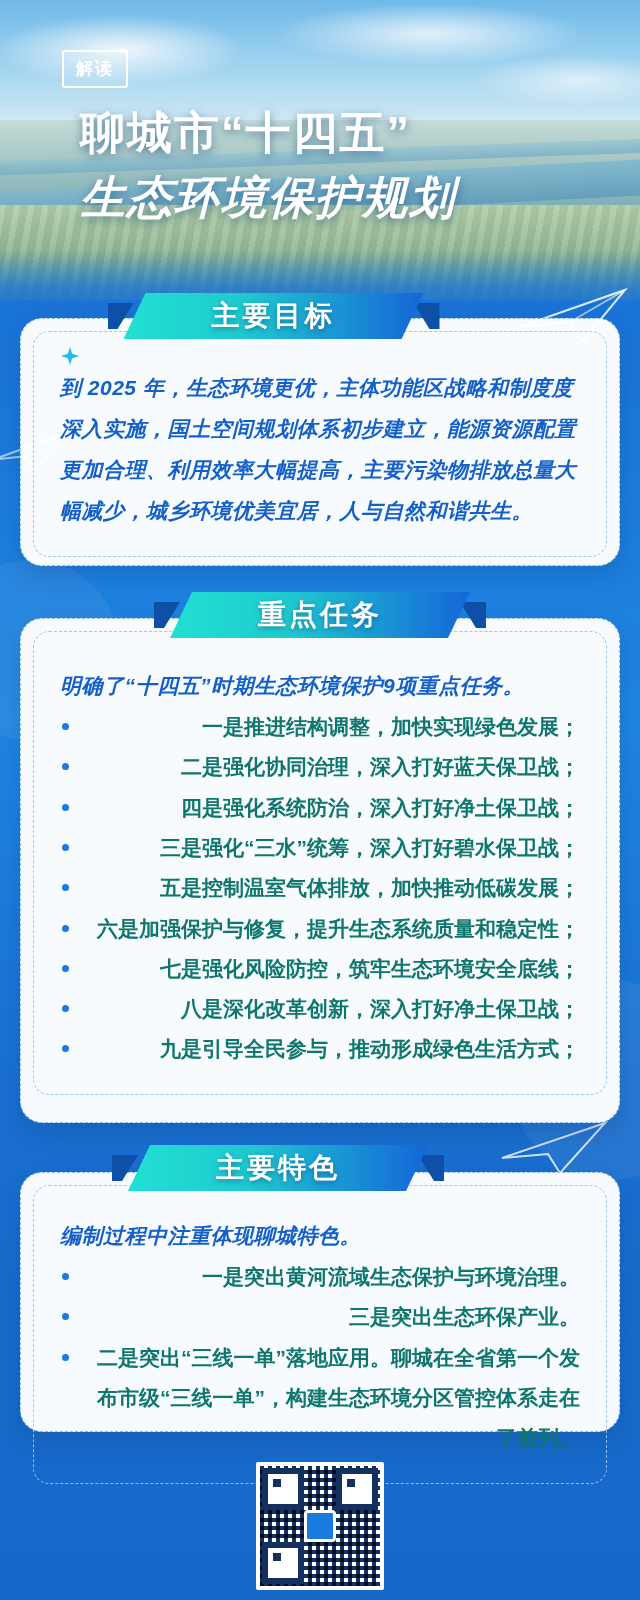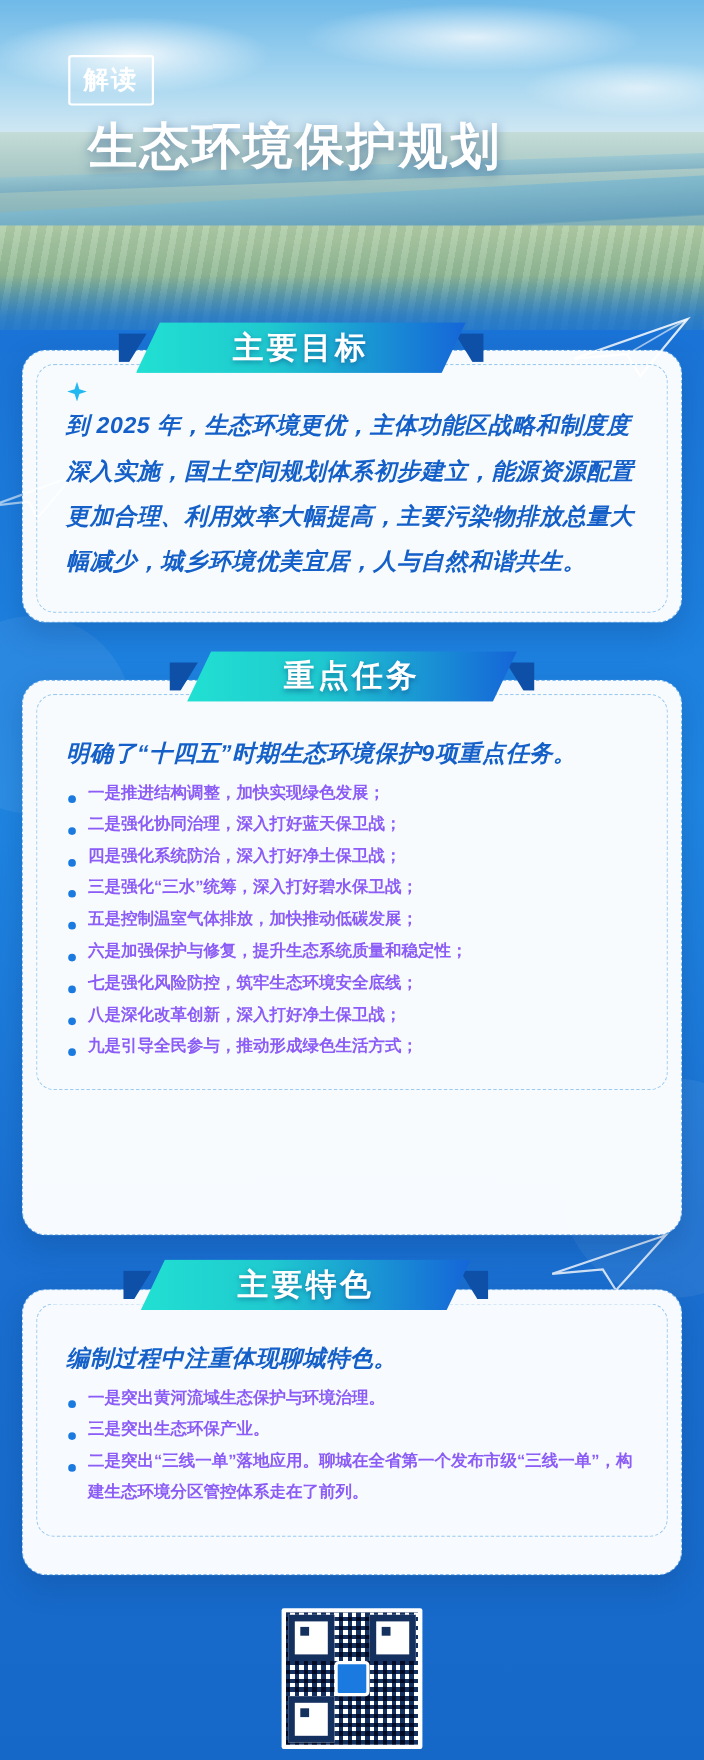--- a/index.html
+++ b/index.html
@@ -52,32 +52,32 @@
   
   .hero-fade{
     position:absolute;left:0;top:250px;width:640px;height:70px;
     background:linear-gradient(180deg,rgba(26,115,214,0) 0%,rgba(26,115,214,.75) 55%,#1a73d6 100%);
   }
 
   
   .tag{
     position:absolute;left:62px;top:50px;
     border:2px solid #ffffff;color:#ffffff;
-    font-size:23px;letter-spacing:2px;
+    font-size:17px;letter-spacing:2px;
     padding:5px 12px 6px;border-radius:3px;
     background:rgba(255,255,255,0.10);
     font-weight:bold;
   }
   .main-title{
     position:absolute;left:80px;top:100px;width:520px;
     color:#ffffff;font-size:45px;line-height:1.45;
     font-weight:bold;letter-spacing:2px;
     text-shadow:0 3px 10px rgba(10,60,120,.55);
   }
-  .main-title .l2{display:block;}
+  .main-title .l2{display:block;font-style:italic;}
 
   
   .ribbon{
     position:relative;width:300px;height:46px;margin:0 auto;
     display:flex;align-items:center;justify-content:center;
     background:linear-gradient(90deg,#21e0d2 0%,#1fc9cf 40%,#1565d8 100%);
     clip-path:polygon(22px 0,300px 0,278px 46px,0 46px);
     color:#ffffff;font-size:28px;font-weight:bold;letter-spacing:3px;
     text-shadow:0 2px 5px rgba(0,50,110,.45);
     z-index:3;
@@ -104,21 +104,21 @@
     padding:22px 26px 24px;box-sizing:border-box;
   }
   .body-text{
     color:#1460c8;font-size:21px;line-height:1.95;letter-spacing:0.5px;
     font-weight:bold;
     font-style:italic;
   }
   ul.list{margin:0;padding:0;list-style:none;}
   ul.list li{
     position:relative;padding-left:20px;
-    color:#8b5cf6;font-size:15px;line-height:1.92;font-weight:bold;
+    color:#0f766e;font-size:21px;line-height:1.92;font-weight:bold;text-align:right;
   }
   ul.list li:before{
     content:"";position:absolute;left:2px;top:16px;
     width:7px;height:7px;border-radius:50%;background:#1b7ae0;
   }
   .diamond{
     position:absolute;left:40px;top:28px;width:18px;height:18px;
     background:#22b8f0;
     clip-path:polygon(50% 0,62% 38%,100% 50%,62% 62%,50% 100%,38% 62%,0 50%,38% 38%);
   }
@@ -161,20 +161,21 @@
     <div class="river"></div>
     <div class="fields"></div>
   </div>
   <div class="hero-fade"></div>
 
   <div class="bg-deco" style="left:-60px;top:560px;width:180px;height:180px;"></div>
   <div class="bg-deco" style="right:-70px;top:980px;width:200px;height:200px;"></div>
 
   <div class="tag">解读</div>
   <div class="main-title">
+    <span>聊城市“十四五”</span>
     <span class="l2">生态环境保护规划</span>
   </div>
 
   <div class="plane" style="left:520px;top:286px;">
     <svg width="110" height="60" viewBox="0 0 110 60">
         <path d="M2 40 L105 4 L62 56 L50 36 Z" fill="none" stroke="#ffffff" stroke-width="2" opacity="0.85"></path>
         <path d="M50 36 L105 4" stroke="#ffffff" stroke-width="1.5" opacity="0.6" fill="none"></path>
       </svg>
   </div>
   <div class="plane" style="left:-10px;top:430px;">

